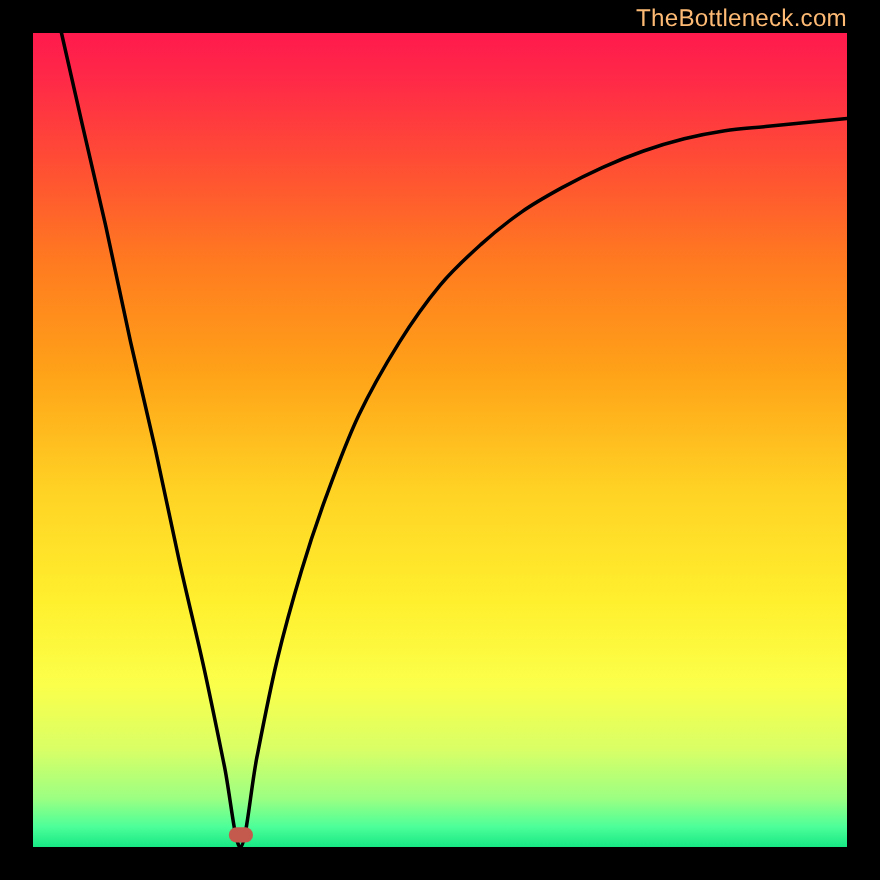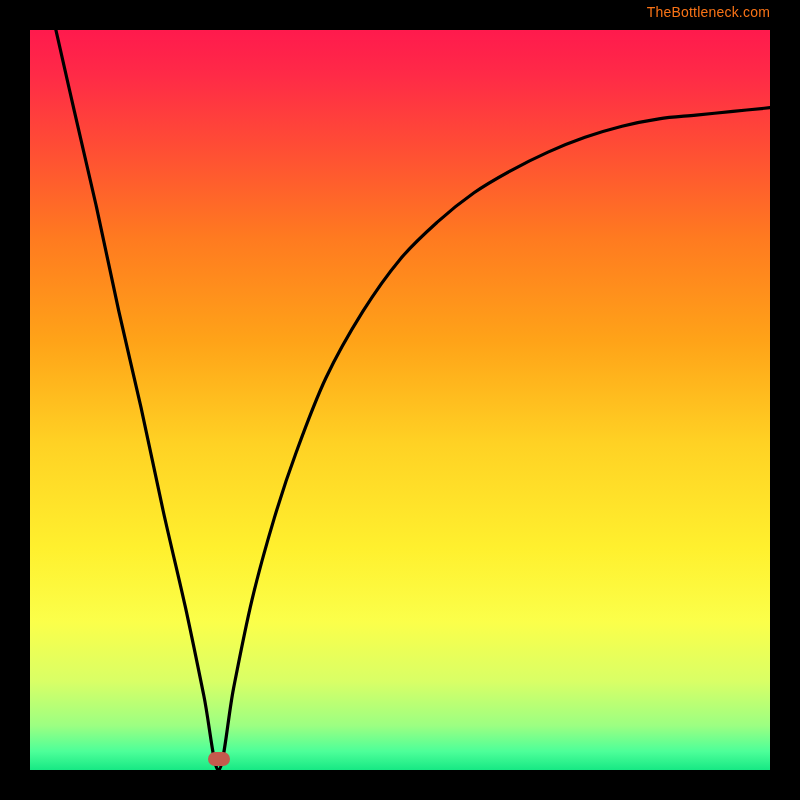--- a/index.html
+++ b/index.html
@@ -23,22 +23,22 @@
     position: absolute;
     left: 0;
     top: 0;
     width: 740px;
     height: 740px;
   }
   .watermark {
     position: absolute;
     top: 4px;
     right: 30px;
-    color: #f97316;
-    font-size: 14px;
+    color: #fdba74;
+    font-size: 22px;
     font-weight: 500;
     letter-spacing: 0.2px;
     user-select: none;
   }
   .marker {
     position: absolute;
     width: 22px;
     height: 14px;
     border-radius: 7px;
     transform: translate(-50%, -50%);

